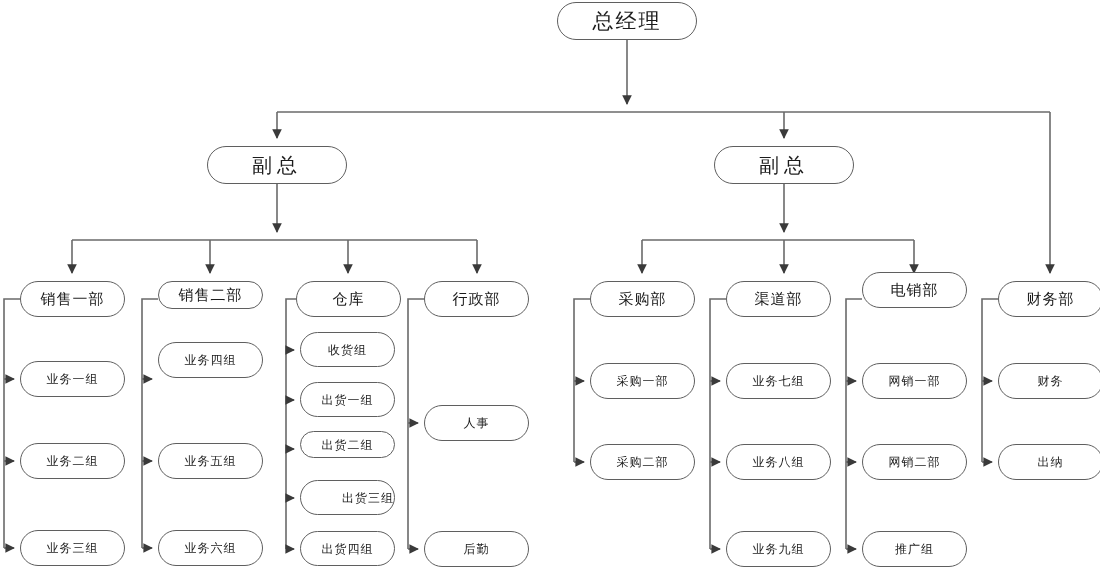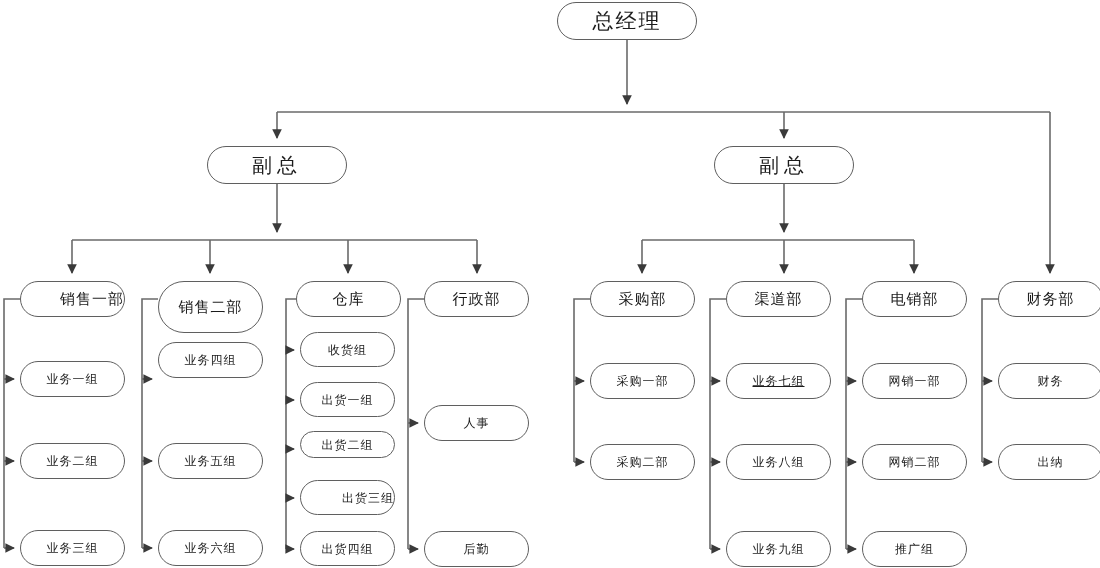--- a/index.html
+++ b/index.html
@@ -131,39 +131,39 @@
   <div id="nodes-layer">
       <div class="node lv-root" style="left: 557px; top: 2px; width: 140px; height: 38px;">
         <span class="node-label">总经理</span>
       </div>
       <div class="node lv-vp" style="left: 207px; top: 146px; width: 140px; height: 38px;">
         <span class="node-label">副总</span>
       </div>
       <div class="node lv-vp" style="left: 714px; top: 146px; width: 140px; height: 38px;">
         <span class="node-label">副总</span>
       </div>
-      <div class="node lv-dept" style="left: 20px; top: 281px; width: 105px; height: 36px; justify-content: flex-end;">
+      <div class="node lv-dept" style="left: 20px; top: 281px; width: 105px; height: 36px;">
         <span class="node-label">销售一部</span>
       </div>
-      <div class="node lv-dept" style="left: 158px; top: 281px; width: 105px; height: 52px;">
+      <div class="node lv-dept" style="left: 158px; top: 281px; width: 105px; height: 28px;">
         <span class="node-label">销售二部</span>
       </div>
       <div class="node lv-dept" style="left: 296px; top: 281px; width: 105px; height: 36px;">
         <span class="node-label">仓库</span>
       </div>
       <div class="node lv-dept" style="left: 424px; top: 281px; width: 105px; height: 36px;">
         <span class="node-label">行政部</span>
       </div>
       <div class="node lv-dept" style="left: 590px; top: 281px; width: 105px; height: 36px;">
         <span class="node-label">采购部</span>
       </div>
       <div class="node lv-dept" style="left: 726px; top: 281px; width: 105px; height: 36px;">
         <span class="node-label">渠道部</span>
       </div>
-      <div class="node lv-dept" style="left: 862px; top: 281px; width: 105px; height: 36px;">
+      <div class="node lv-dept" style="left: 862px; top: 272px; width: 105px; height: 36px;">
         <span class="node-label">电销部</span>
       </div>
       <div class="node lv-dept" style="left: 998px; top: 281px; width: 105px; height: 36px;">
         <span class="node-label">财务部</span>
       </div>
       <div class="node lv-team" style="left: 20px; top: 361px; width: 105px; height: 36px;">
         <span class="node-label">业务一组</span>
       </div>
       <div class="node lv-team" style="left: 20px; top: 443px; width: 105px; height: 36px;">
         <span class="node-label">业务二组</span>
@@ -200,21 +200,21 @@
       </div>
       <div class="node lv-team" style="left: 424px; top: 531px; width: 105px; height: 36px;">
         <span class="node-label">后勤</span>
       </div>
       <div class="node lv-team" style="left: 590px; top: 363px; width: 105px; height: 36px;">
         <span class="node-label">采购一部</span>
       </div>
       <div class="node lv-team" style="left: 590px; top: 444px; width: 105px; height: 36px;">
         <span class="node-label">采购二部</span>
       </div>
-      <div class="node lv-team" style="left: 726px; top: 363px; width: 105px; height: 36px; text-decoration: underline;">
+      <div class="node lv-team" style="left: 726px; top: 363px; width: 105px; height: 36px;">
         <span class="node-label">业务七组</span>
       </div>
       <div class="node lv-team" style="left: 726px; top: 444px; width: 105px; height: 36px;">
         <span class="node-label">业务八组</span>
       </div>
       <div class="node lv-team" style="left: 726px; top: 531px; width: 105px; height: 36px;">
         <span class="node-label">业务九组</span>
       </div>
       <div class="node lv-team" style="left: 862px; top: 363px; width: 105px; height: 36px;">
         <span class="node-label">网销一部</span>

